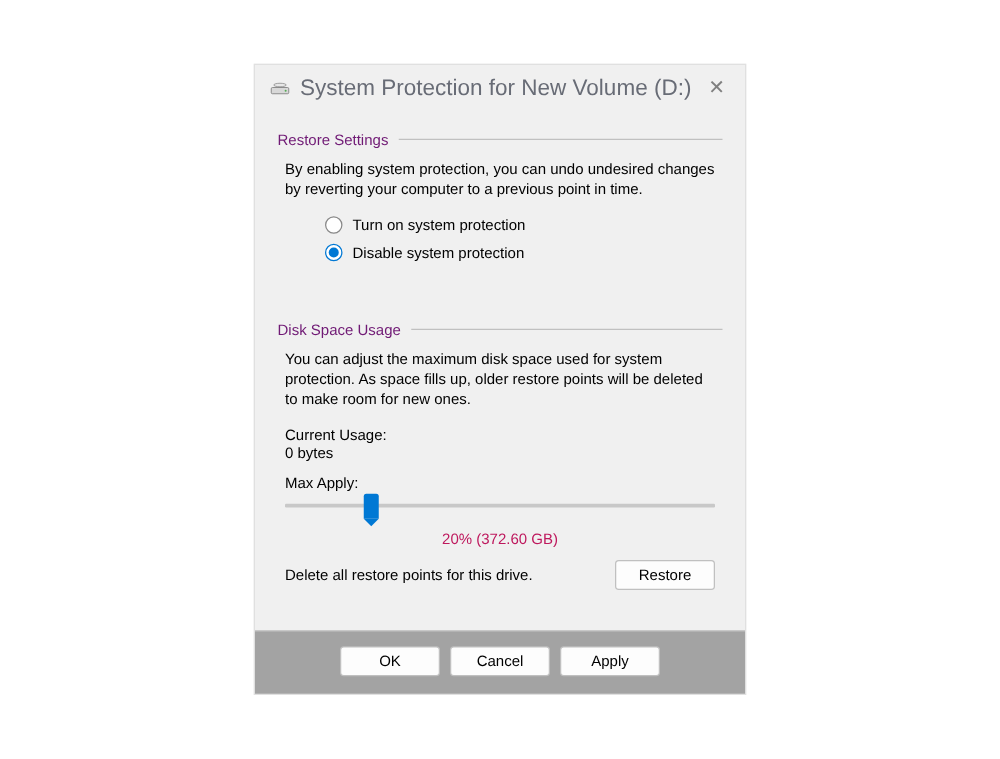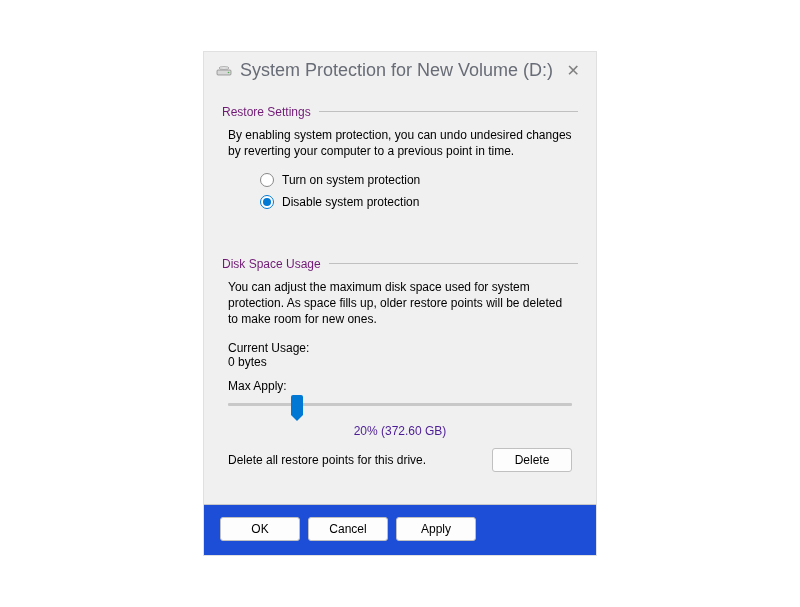--- a/index.html
+++ b/index.html
@@ -154,21 +154,21 @@
       width: 0;
       height: 0;
       border-left: 6px solid transparent;
       border-right: 6px solid transparent;
       border-top: 6px solid #0078d4;
     }
     .slider-caption {
       text-align: center;
       margin-top: 18px;
       font-size: 12px;
-      color: #4c1d95;
+      color: #be185d;
     }
     .delete-row {
       display: flex;
       align-items: center;
       justify-content: space-between;
       margin: 2px 6px 8px 6px;
     }
     .delete-text {
       font-size: 12px;
       color: #000;
@@ -185,24 +185,24 @@
       min-width: 80px;
       text-align: center;
     }
     .footer-sep {
       height: 1px;
       background: #c8c8c8;
       margin: 10px 0 0 0;
     }
     .footer {
       display: flex;
-      justify-content: flex-start;
+      justify-content: center;
       gap: 8px;
       padding: 12px 16px 14px 16px;
-      background: #1d4ed8;
+      background: #a3a3a3;
     }
   </style>
 </head>
 <body>
 
 <div class="dialog">
 
   <div class="titlebar">
     <span class="title-icon">
       <svg width="16" height="16" viewBox="0 0 16 16">
@@ -256,21 +256,21 @@
       <div class="slider-wrap">
         <div class="slider-track">
           <div class="slider-thumb" id="slider-thumb" style="left: calc(20% - 6px);"></div>
         </div>
         <div class="slider-caption">20% (372.60 GB)</div>
       </div>
     </div>
 
     <div class="delete-row">
       <span class="delete-text">Delete all restore points for this drive.</span>
-      <button class="btn">Delete</button>
+      <button class="btn">Restore</button>
     </div>
 
   </div>
 
   <div class="footer-sep"></div>
 
   <div class="footer">
     <button class="btn">OK</button>
     <button class="btn">Cancel</button>
     <button class="btn">Apply</button>

